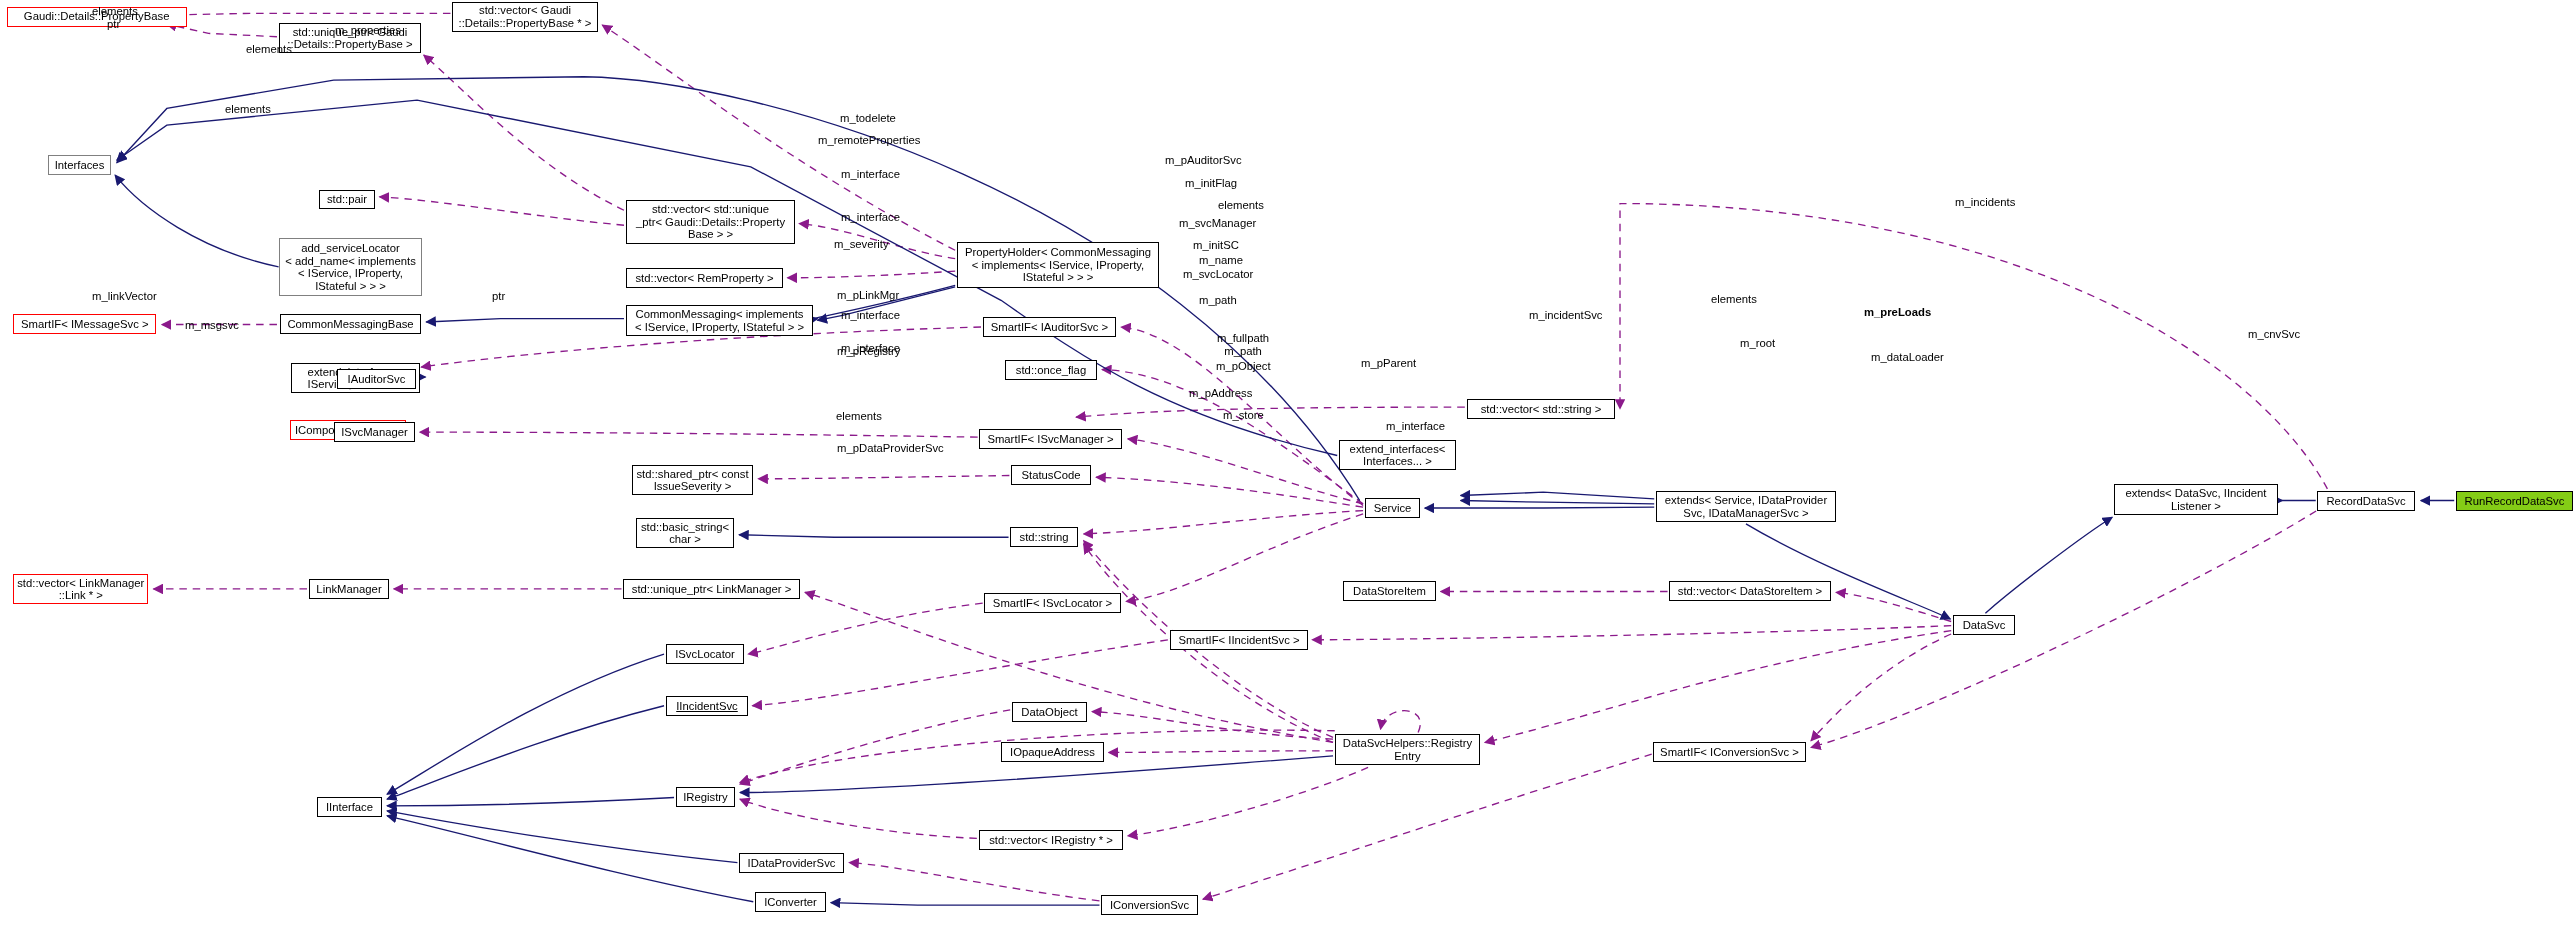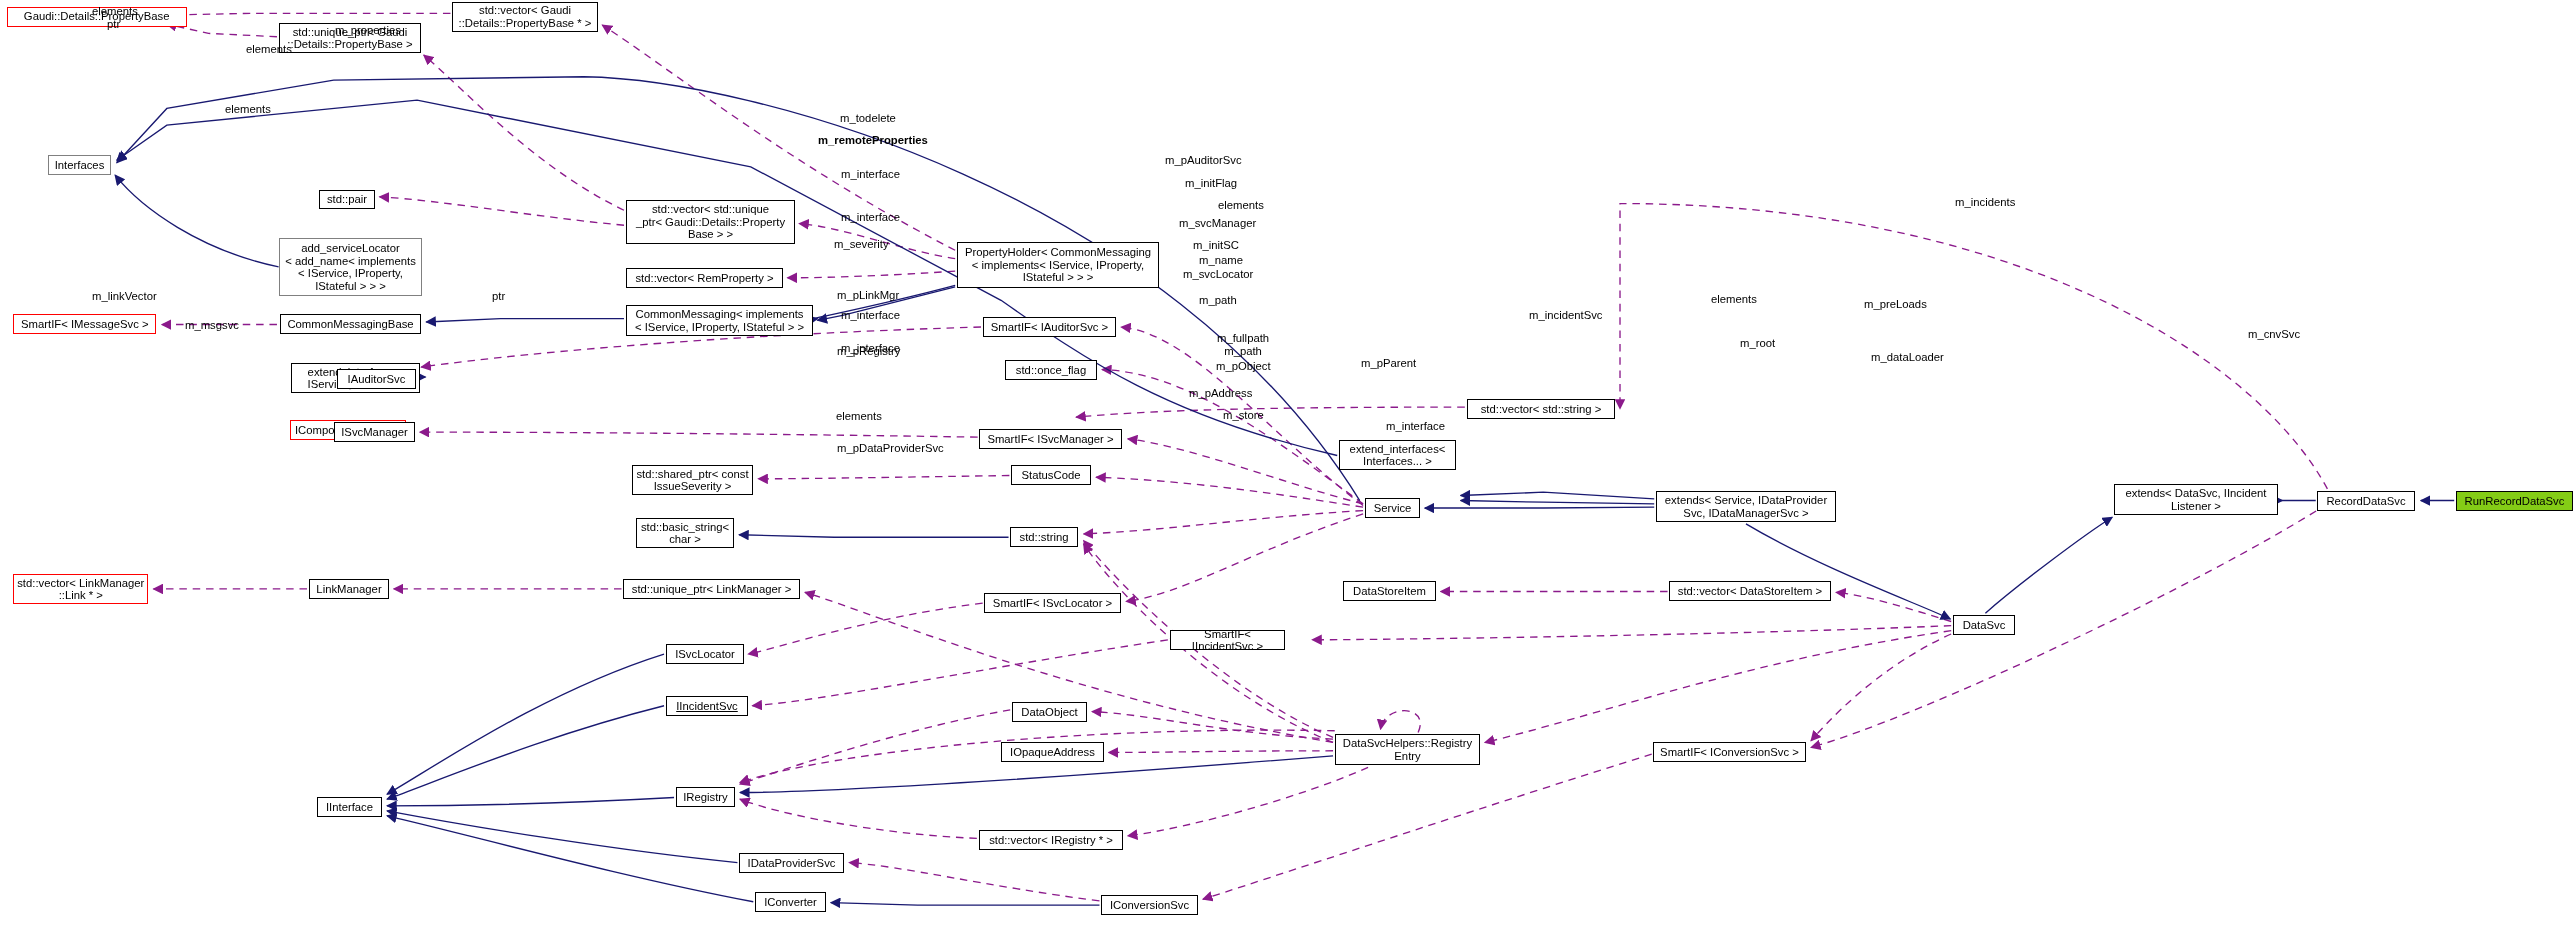--- a/index.html
+++ b/index.html
@@ -258,21 +258,21 @@
 char &gt;</div>
       <div class="node" style="left: 1010px; top: 527px; width: 68px; height: 20px;">std::string</div>
       <div class="node red" style="left: 13.3px; top: 574px; width: 135px; height: 30px;">std::vector&lt; LinkManager
 ::Link * &gt;</div>
       <div class="node" style="left: 309px; top: 579px; width: 80px; height: 20px;">LinkManager</div>
       <div class="node" style="left: 623px; top: 579px; width: 177px; height: 20px;">std::unique_ptr&lt; LinkManager &gt;</div>
       <div class="node" style="left: 984px; top: 593px; width: 137px; height: 20px;">SmartIF&lt; ISvcLocator &gt;</div>
       <div class="node" style="left: 1343px; top: 581px; width: 93px; height: 20px;">DataStoreItem</div>
       <div class="node" style="left: 1669px; top: 581px; width: 162px; height: 20px;">std::vector&lt; DataStoreItem &gt;</div>
       <div class="node" style="left: 1953px; top: 615px; width: 62px; height: 20px;">DataSvc</div>
-      <div class="node" style="left: 1170px; top: 630px; width: 115px; height: 20px;">SmartIF&lt; IIncidentSvc &gt;</div>
+      <div class="node" style="left: 1170px; top: 630px; width: 138px; height: 20px;">SmartIF&lt; IIncidentSvc &gt;</div>
       <div class="node" style="left: 666px; top: 644px; width: 78px; height: 20px;">ISvcLocator</div>
       <div class="node" style="left: 1012px; top: 702px; width: 75px; height: 20px;">DataObject</div>
       <div class="node" style="left: 666px; top: 696px; width: 82px; height: 20px; text-decoration: underline;">IIncidentSvc</div>
       <div class="node" style="left: 1001px; top: 742px; width: 103px; height: 20px;">IOpaqueAddress</div>
       <div class="node" style="left: 1335px; top: 734px; width: 145px; height: 31px;">DataSvcHelpers::Registry
 Entry</div>
       <div class="node" style="left: 1653px; top: 742px; width: 153px; height: 20px;">SmartIF&lt; IConversionSvc &gt;</div>
       <div class="node" style="left: 317px; top: 797px; width: 65px; height: 20px;">IInterface</div>
       <div class="node" style="left: 676px; top: 787px; width: 59px; height: 20px;">IRegistry</div>
       <div class="node" style="left: 979px; top: 830px; width: 144px; height: 20px;">std::vector&lt; IRegistry * &gt;</div>
@@ -281,40 +281,40 @@
       <div class="node" style="left: 1101px; top: 895px; width: 97px; height: 20px;">IConversionSvc</div>
     </div>
 
   <div id="label-layer">
       <div class="edge-label" style="left: 92px; top: 5px;">elements</div>
       <div class="edge-label" style="left: 107px; top: 18.4px;">ptr</div>
       <div class="edge-label" style="left: 335px; top: 24px;">m_properties</div>
       <div class="edge-label" style="left: 246px; top: 43px;">elements</div>
       <div class="edge-label" style="left: 225px; top: 103px;">elements</div>
       <div class="edge-label" style="left: 840px; top: 112px;">m_todelete</div>
-      <div class="edge-label" style="left: 818px; top: 134px; font-weight: bold;">m_remoteProperties</div>
+      <div class="edge-label" style="left: 818px; top: 134px;">m_remoteProperties</div>
       <div class="edge-label" style="left: 185px; top: 319px;">m_msgsvc</div>
       <div class="edge-label" style="left: 1165px; top: 154px;">m_pAuditorSvc</div>
       <div class="edge-label" style="left: 1185px; top: 177px;">m_initFlag</div>
       <div class="edge-label" style="left: 841px; top: 168px;">m_interface</div>
       <div class="edge-label" style="left: 841px; top: 211px;">m_interface</div>
       <div class="edge-label" style="left: 1218px; top: 199px;">elements</div>
       <div class="edge-label" style="left: 1179px; top: 217px;">m_svcManager</div>
       <div class="edge-label" style="left: 834px; top: 238px;">m_severity</div>
       <div class="edge-label" style="left: 1193px; top: 239px;">m_initSC</div>
       <div class="edge-label" style="left: 1199px; top: 254px;">m_name</div>
       <div class="edge-label" style="left: 1183px; top: 268px;">m_svcLocator</div>
       <div class="edge-label" style="left: 1955px; top: 196px;">m_incidents</div>
       <div class="edge-label" style="left: 92px; top: 290px;">m_linkVector</div>
       <div class="edge-label" style="left: 492px; top: 290px;">ptr</div>
       <div class="edge-label" style="left: 837px; top: 289px;">m_pLinkMgr</div>
       <div class="edge-label" style="left: 1199px; top: 294px;">m_path</div>
       <div class="edge-label" style="left: 841px; top: 309px;">m_interface</div>
       <div class="edge-label" style="left: 1711px; top: 293px;">elements</div>
-      <div class="edge-label" style="left: 1864px; top: 298px;">m_preLoads</div>
+      <div class="edge-label" style="left: 1864px; top: 306px; font-weight: bold;">m_preLoads</div>
       <div class="edge-label" style="left: 1529px; top: 309px;">m_incidentSvc</div>
       <div class="edge-label" style="left: 2248px; top: 328px;">m_cnvSvc</div>
       <div class="edge-label" style="left: 1217px; top: 332px;">m_fullpath
 m_path</div>
       <div class="edge-label" style="left: 1740px; top: 337px;">m_root</div>
       <div class="edge-label" style="left: 841px; top: 342px;">m_interface</div>
       <div class="edge-label" style="left: 1871px; top: 351px;">m_dataLoader</div>
       <div class="edge-label" style="left: 1216px; top: 360px;">m_pObject</div>
       <div class="edge-label" style="left: 837px; top: 345px;">m_pRegistry</div>
       <div class="edge-label" style="left: 1361px; top: 357px;">m_pParent</div>

